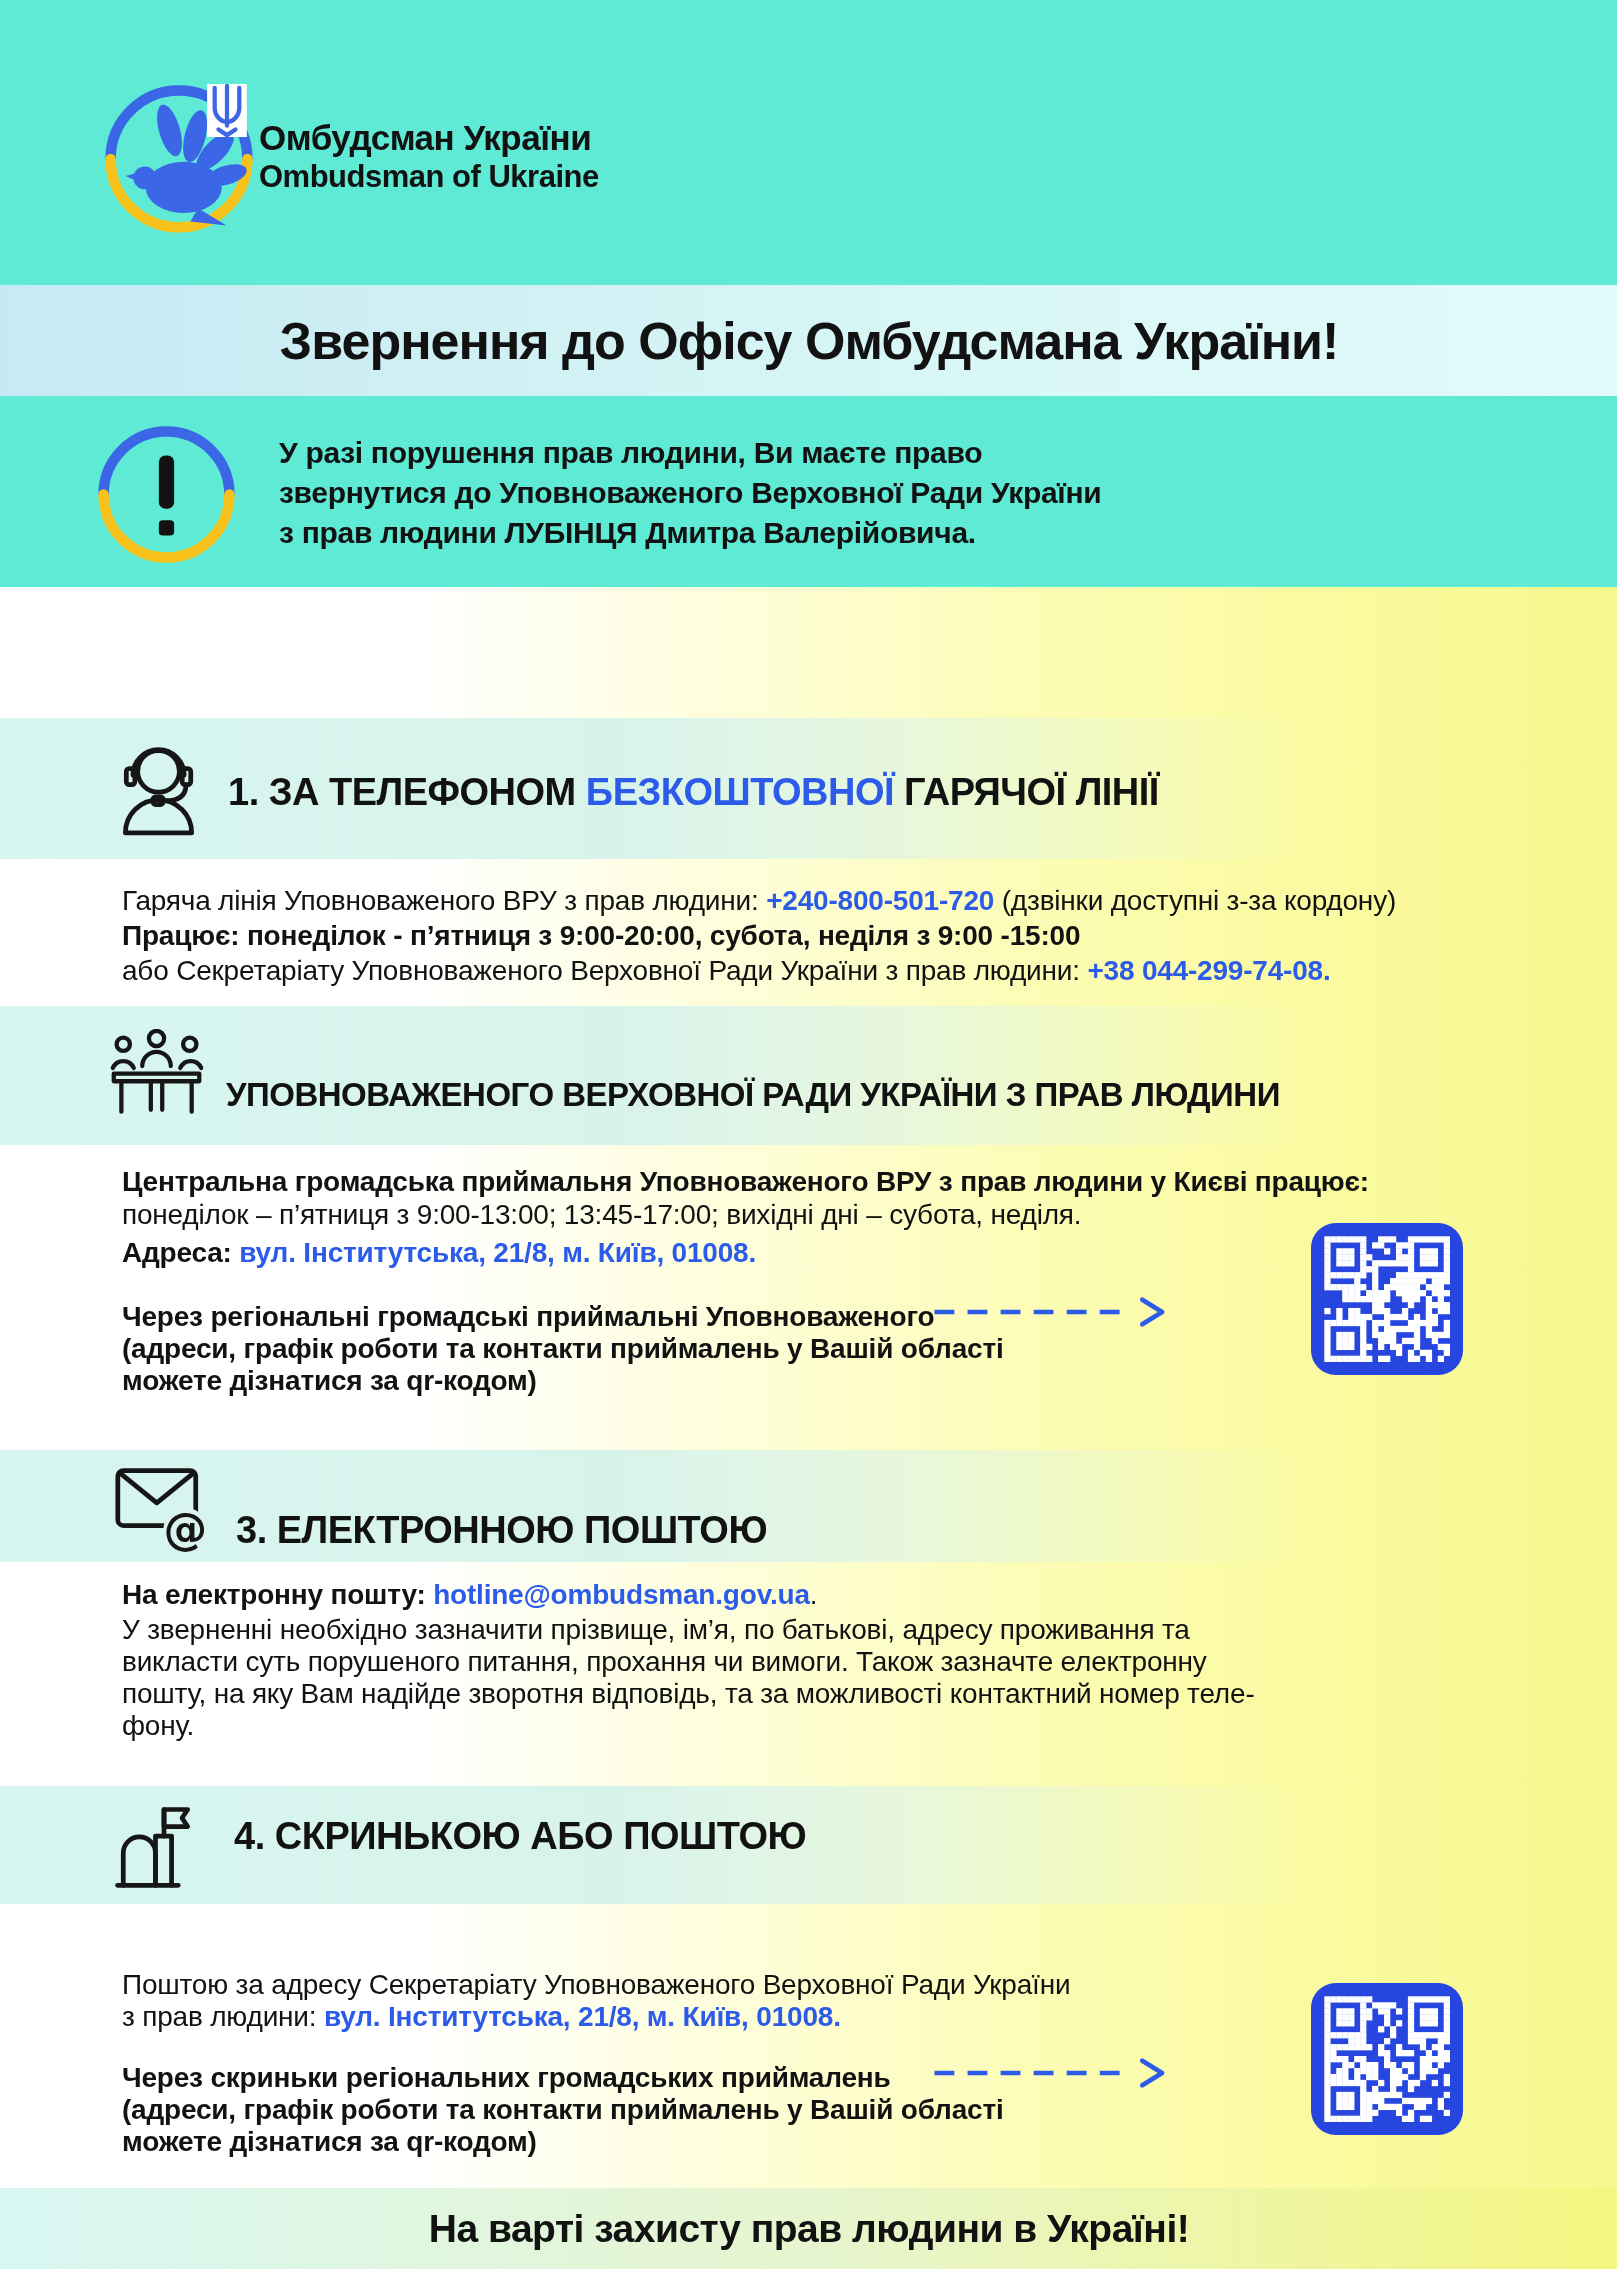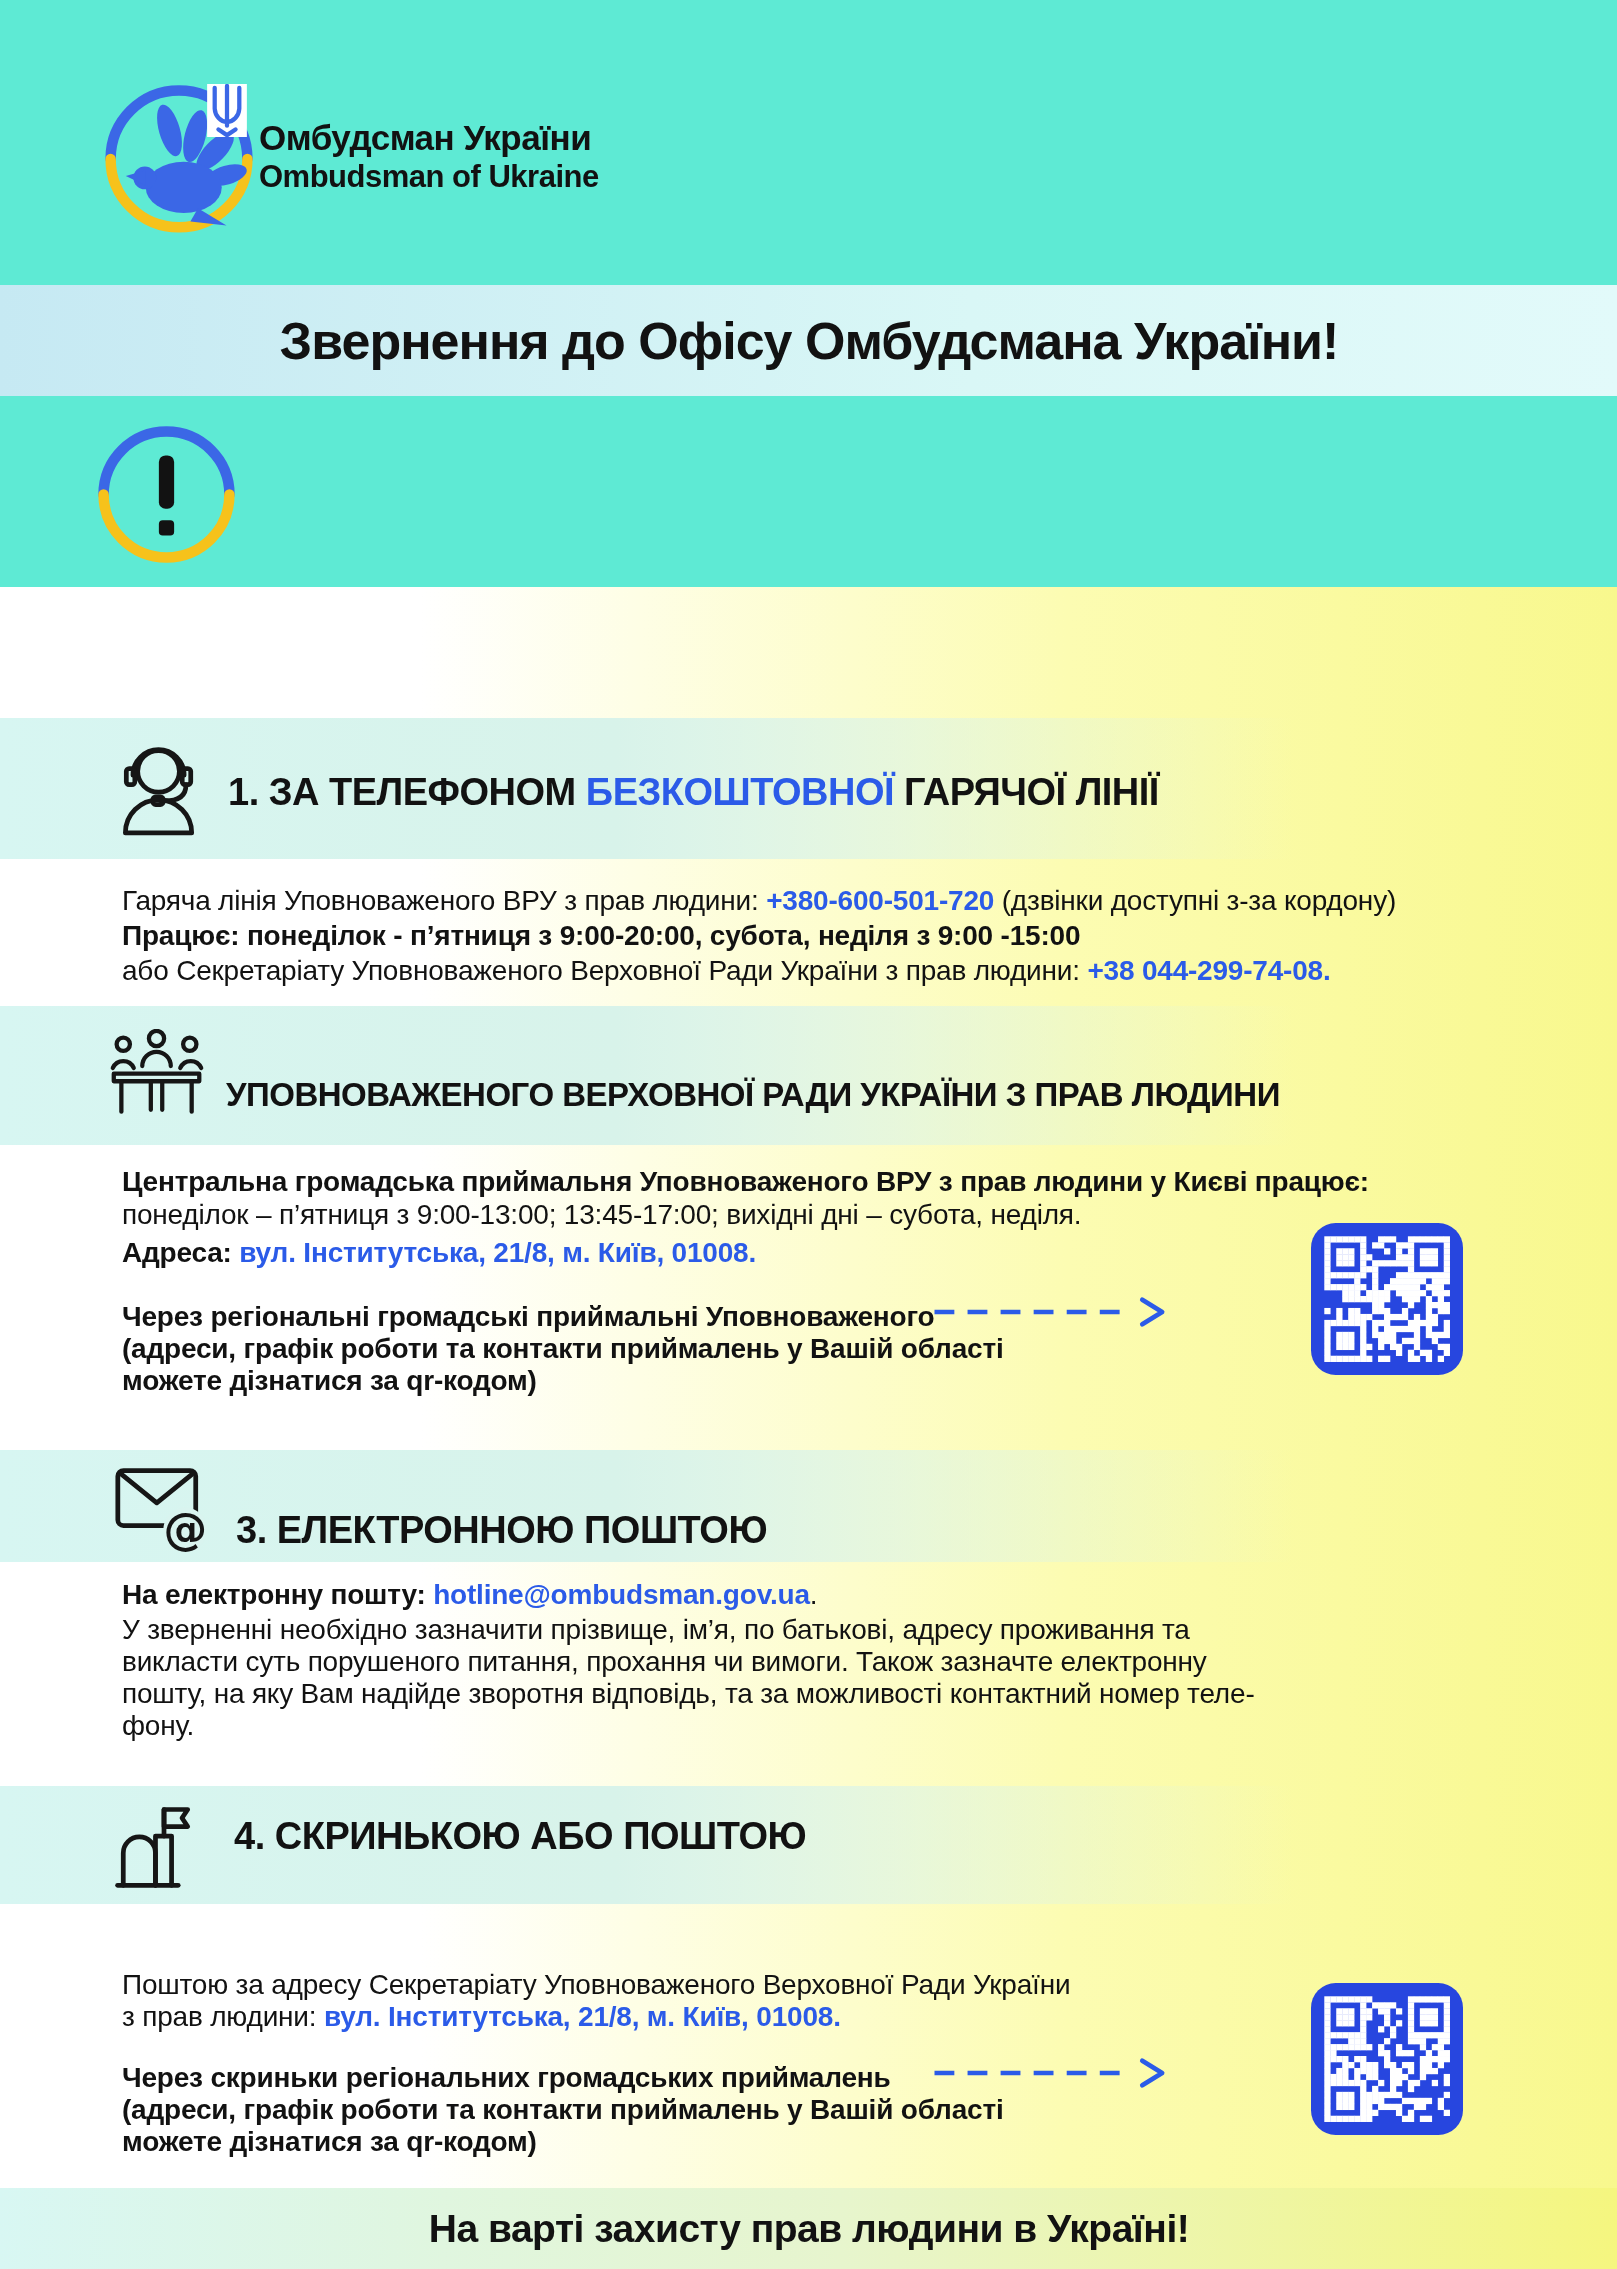--- a/index.html
+++ b/index.html
@@ -97,41 +97,44 @@
   <div class="abs banner">
     <h1>Звернення до Офісу Омбудсмана України!</h1>
   </div>
 
   <svg class="abs" style="left:95px;top:423px;" width="143" height="143" viewBox="0 0 150 150">
     <path d="M9,75 A66,66 0 0 1 141,75" fill="none" stroke="#3b67e6" stroke-width="11" stroke-linecap="round"></path>
     <path d="M141,75 A66,66 0 0 1 9,75" fill="none" stroke="#f6c21b" stroke-width="11" stroke-linecap="round"></path>
     <rect x="67" y="34" width="16" height="56" rx="7" fill="#121212"></rect>
     <rect x="67" y="102" width="16" height="16" rx="4" fill="#121212"></rect>
   </svg>
+  <div class="abs alert-text pre">У разі порушення прав людини, Ви маєте право
+звернутися до Уповноваженого Верховної Ради України
+з прав людини ЛУБІНЦЯ Дмитра Валерійовича.</div>
 
 
   <div class="abs band s1-band"></div>
   <svg class="abs" style="left:114px;top:737px;" width="90" height="100" viewBox="0 0 95 105">
     <g fill="none" stroke="#161616" stroke-width="5" stroke-linecap="round" stroke-linejoin="round">
       <circle cx="47" cy="36" r="22"></circle>
       <path d="M20,40 a27,27 0 0 1 54,0"></path>
       <rect x="13" y="33" width="9" height="17" rx="3"></rect>
       <rect x="72" y="33" width="9" height="17" rx="3"></rect>
       <path d="M76,50 q0,17 -22,17 h-5"></path>
       <rect x="41" y="63" width="11" height="8" rx="3"></rect>
       <path d="M12,101 a35,35 0 0 1 70,0 Z"></path>
     </g>
   </svg>
   <div class="abs sec-title row" style="left:228px;top:771px;">
     <span>1. ЗА ТЕЛЕФОНОМ </span><span class="blue">БЕЗКОШТОВНОЇ</span><span> ГАРЯЧОЇ ЛІНІЇ</span>
   </div>
 
   <div class="abs body-txt" style="left:122px;top:883px;">
     <div class="row">
-      <span>Гаряча лінія Уповноваженого ВРУ з прав людини: </span><a href="#" class="blue">+380-600-501-720</a><span> (дзвінки доступні з-за кордону)</span>
+      <span>Гаряча лінія Уповноваженого ВРУ з прав людини: </span><a href="#" class="blue">+240-800-501-720</a><span> (дзвінки доступні з-за кордону)</span>
     </div>
     <div class="row b">Працює: понеділок - п’ятниця з 9:00-20:00, субота, неділя з 9:00 -15:00</div>
     <div class="row">
       <span>або Секретаріату Уповноваженого Верховної Ради України з прав людини: </span><a href="#" class="blue">+38 044-299-74-08.</a>
     </div>
   </div>
 
   <div class="abs band s2-band"></div>
   <svg class="abs" style="left:107px;top:1029px;" width="100" height="95" viewBox="0 0 105 100">
     <g fill="none" stroke="#161616" stroke-width="4.5" stroke-linecap="round" stroke-linejoin="round">

